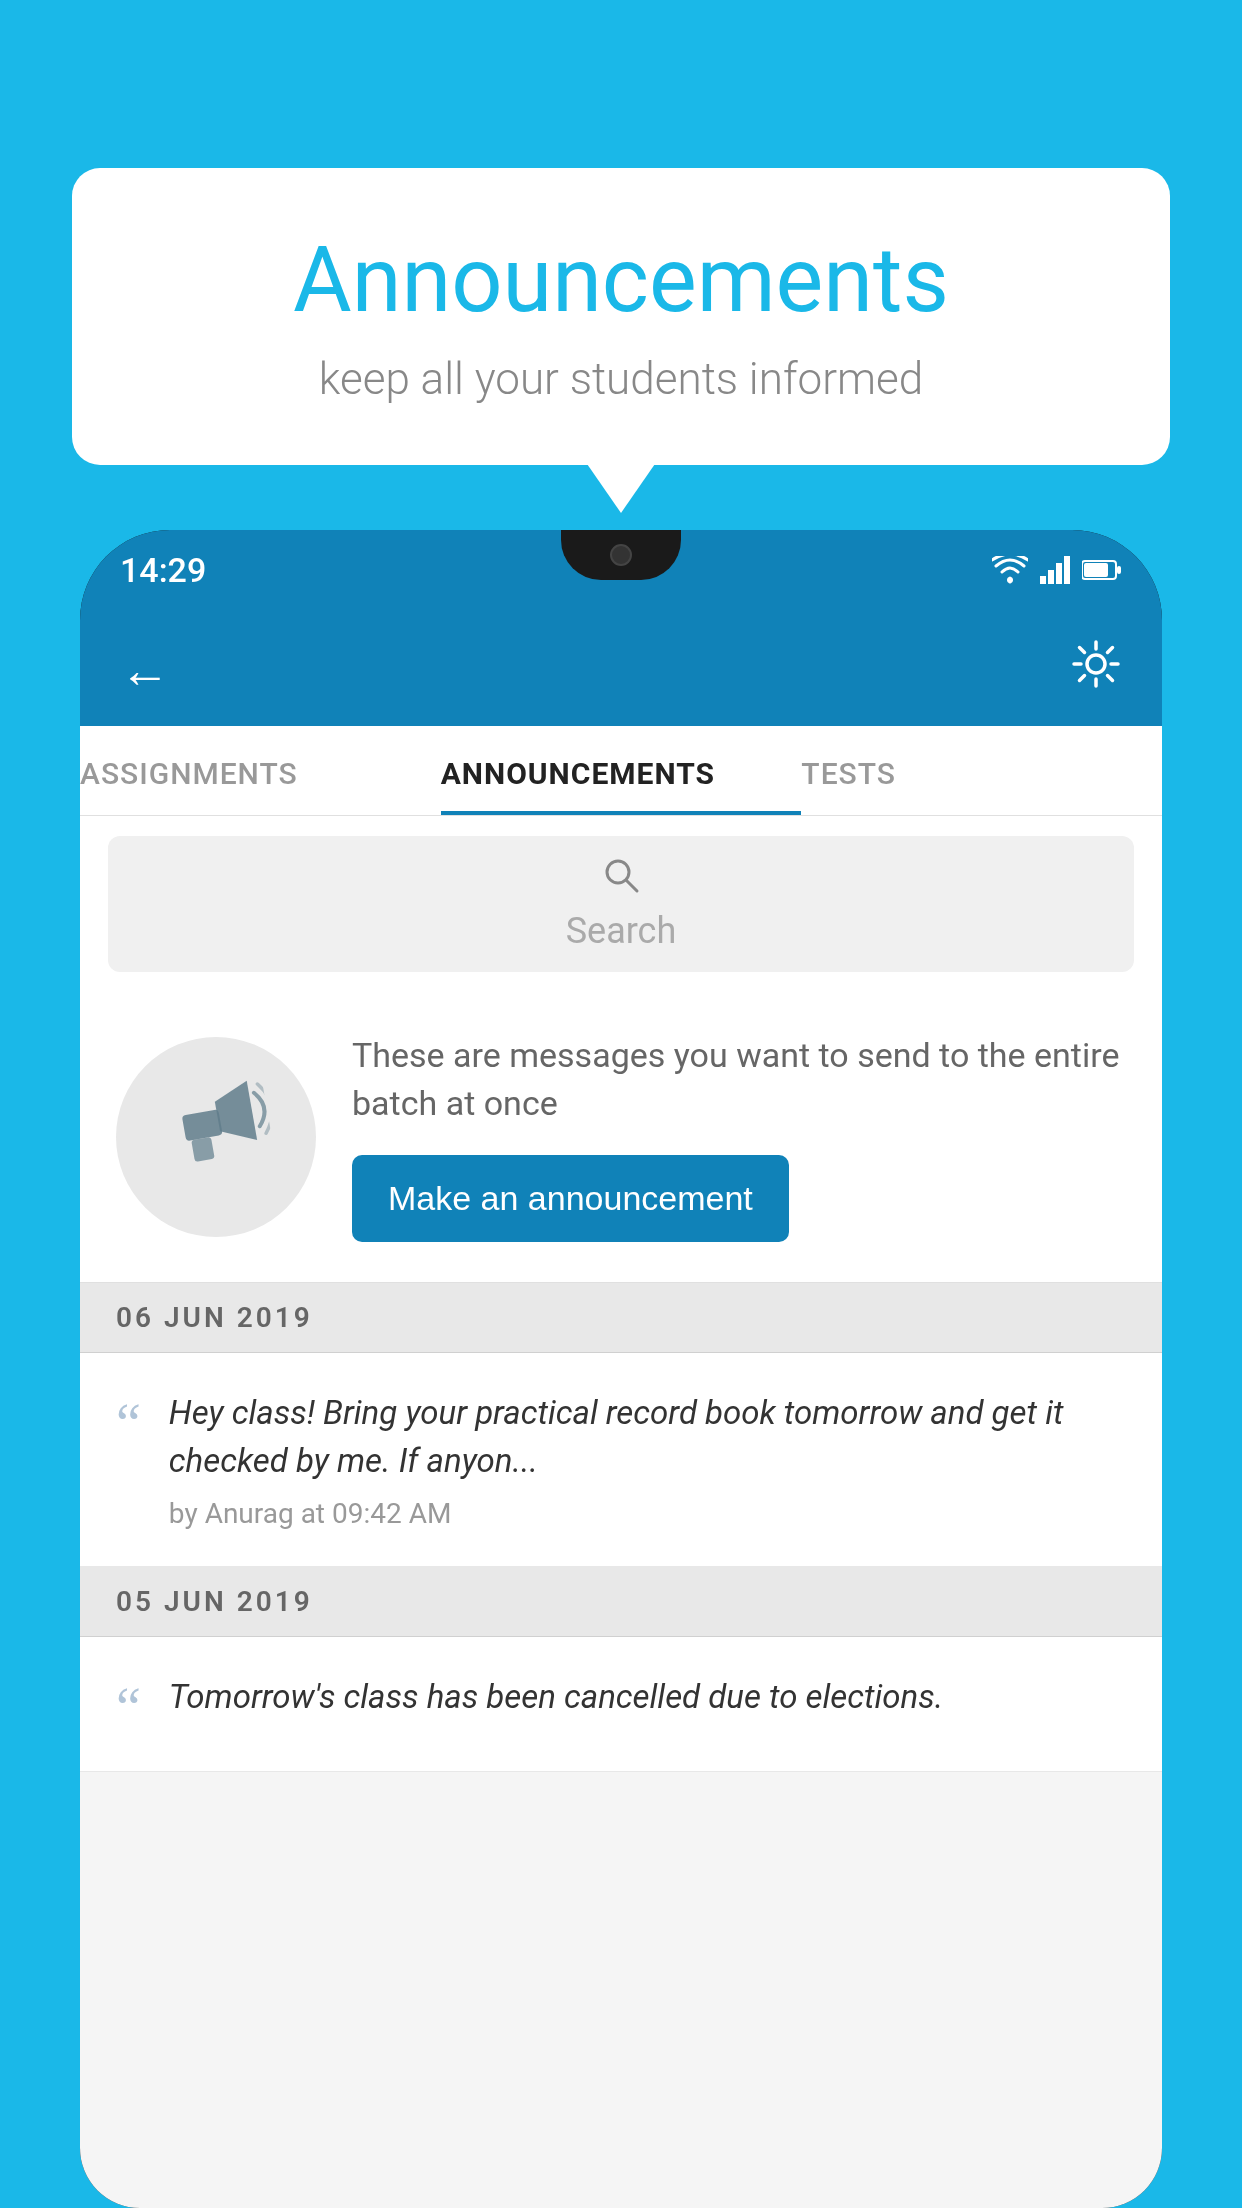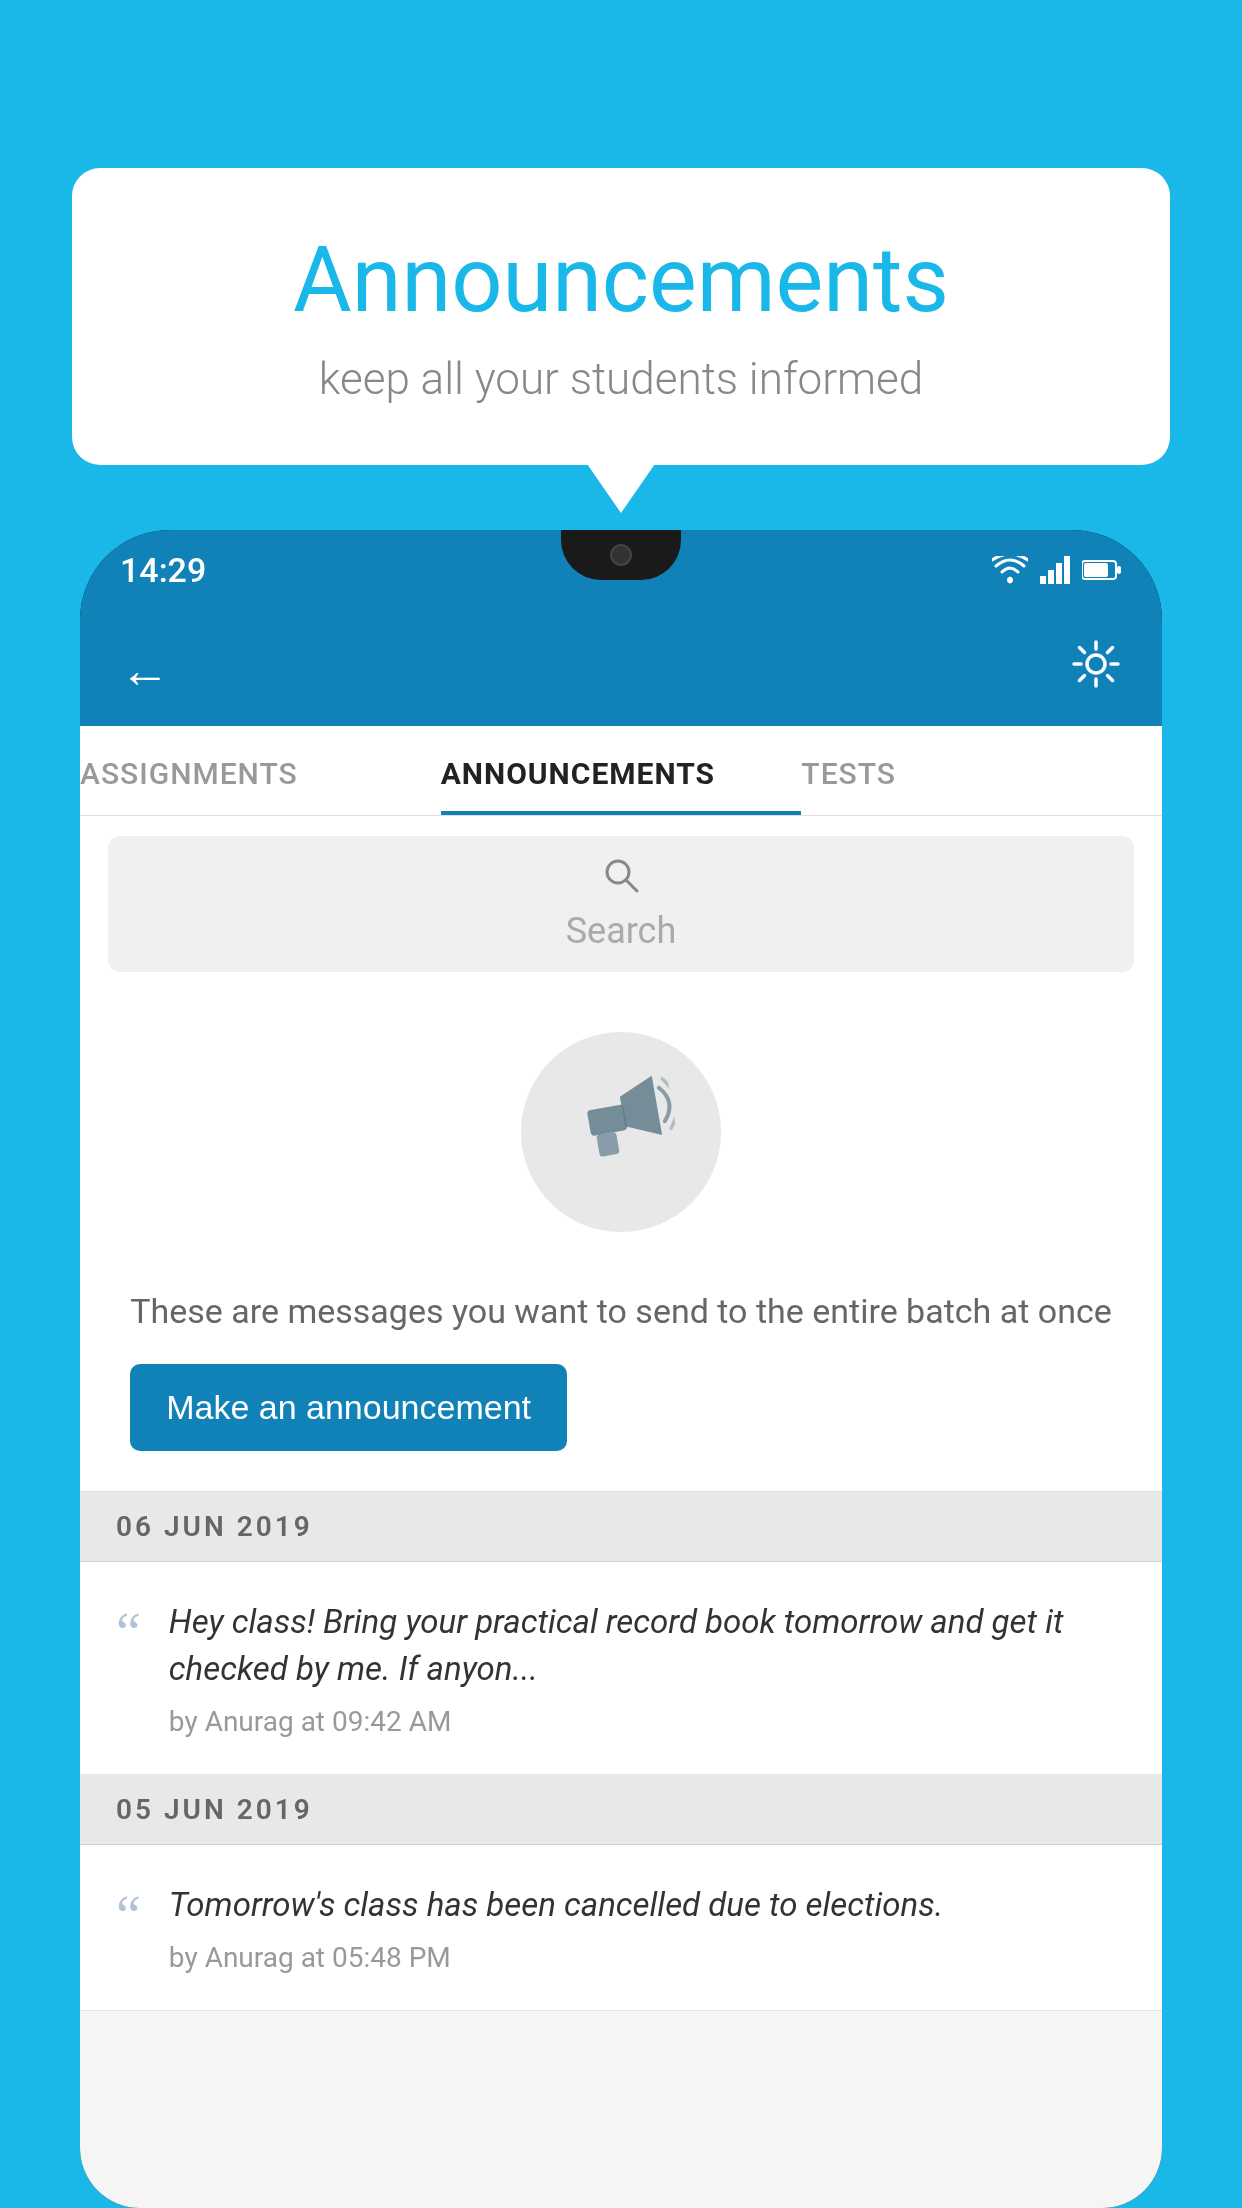--- a/index.html
+++ b/index.html
@@ -215,23 +215,22 @@
       font-size: 36px;
       color: #aaa;
     }
 
     
     .announcement-promo {
       background: white;
       padding: 40px 36px;
       display: flex;
       align-items: center;
-      gap: 56px;
+      gap: 36px;
       border-bottom: 1px solid #e0e0e0;
-      flex-direction: column;
     }
 
     .promo-icon-circle {
       width: 200px;
       height: 200px;
       border-radius: 50%;
       background: #e8e8e8;
       display: flex;
       align-items: center;
       justify-content: center;
@@ -416,19 +415,18 @@
         <div class="announcement-meta">by Anurag at 09:42 AM</div>
       </div>
     </div>
 
     <div class="date-header">05  JUN  2019</div>
 
     <div class="announcement-item">
       <div class="quote-icon">“</div>
       <div class="announcement-content">
         <div class="announcement-text">Tomorrow's class has been cancelled due to elections.</div>
-        <div class="announcement-meta">by Anurag at 05:48 PM</div>
       </div>
     </div>
 
   </div>
 
 </div>
 
 </body></html>

